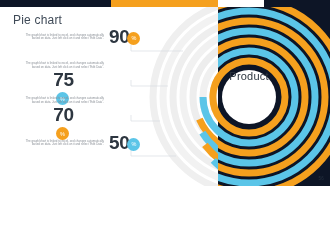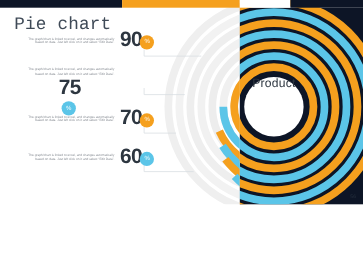--- a/index.html
+++ b/index.html
@@ -18,22 +18,22 @@
   .tb-orange{position:absolute;top:0;left:111px;width:107px;height:7px;background:#f5a01e;}
   .tb-white{position:absolute;top:0;left:218px;width:46px;height:7px;background:#ffffff;}
   .tb-navy-r{position:absolute;top:0;left:264px;width:66px;height:7px;background:#0d1526;}
 
   
   .navy-panel{position:absolute;top:7px;left:218px;width:112px;height:179px;background:#0d1526;z-index:5;}
 
   
   .title{
     position:absolute;top:13px;left:13px;
-    font-size:16px;color:#3f4a57;letter-spacing:.2px;
-    z-index:30;white-space:nowrap;font-family:Liberation Mono, monospace;
+    font-size:12px;color:#3f4a57;letter-spacing:.2px;
+    z-index:30;white-space:nowrap;
   }
 
   
   .rings-wrap{position:absolute;top:0;left:0;width:330px;height:186px;z-index:10;pointer-events:none;}
 
   
   .hub{
     position:absolute;left:222px;top:70px;width:54px;height:54px;
     border-radius:50%;background:#ffffff;z-index:25;
     display:flex;align-items:flex-start;justify-content:center;
@@ -55,21 +55,21 @@
     width:13px;height:13px;border-radius:50%;
     display:flex;align-items:center;justify-content:center;
     font-size:5.5px;color:#ffffff;margin-left:-2px;
     position:relative;top:1px;
   }
   .pct.orange{background:#f5a01e;}
   .pct.blue{background:#5bc5e8;}
 
   .r1{top:26px;left:18px;}
   .r2{top:62px;left:18px;flex-direction:column;}
-  .r3{top:97px;left:18px;}
+  .r3{top:97px;left:18px;flex-direction:column;}
   .r4{top:132px;left:18px;}
 
   
   .leads{position:absolute;inset:0;z-index:20;pointer-events:none;}
 
   
   .pageno{
     position:absolute;right:6px;bottom:5px;z-index:40;
     font-size:4.5px;color:#26303f;letter-spacing:.3px;
   }
@@ -162,19 +162,19 @@
   </div>
 
   <div class="row r3">
     <div class="txt">The graph/chart is linked to excel, and changes automatically based on data. Just left click on it and select “Edit Data”.</div>
     <div class="num">70</div>
     <div class="pct orange">%</div>
   </div>
 
   <div class="row r4">
     <div class="txt">The graph/chart is linked to excel, and changes automatically based on data. Just left click on it and select “Edit Data”.</div>
-    <div class="num">60</div>
+    <div class="num">50</div>
     <div class="pct blue">%</div>
   </div>
 
   <div class="pageno">56</div>
 
 </div>
 
 </body></html>

